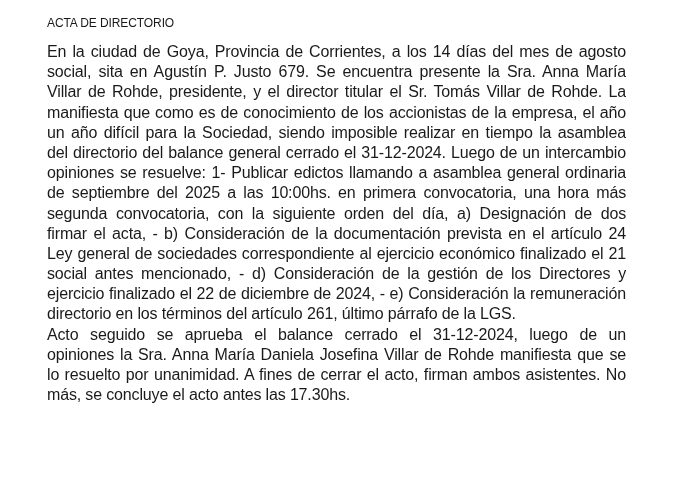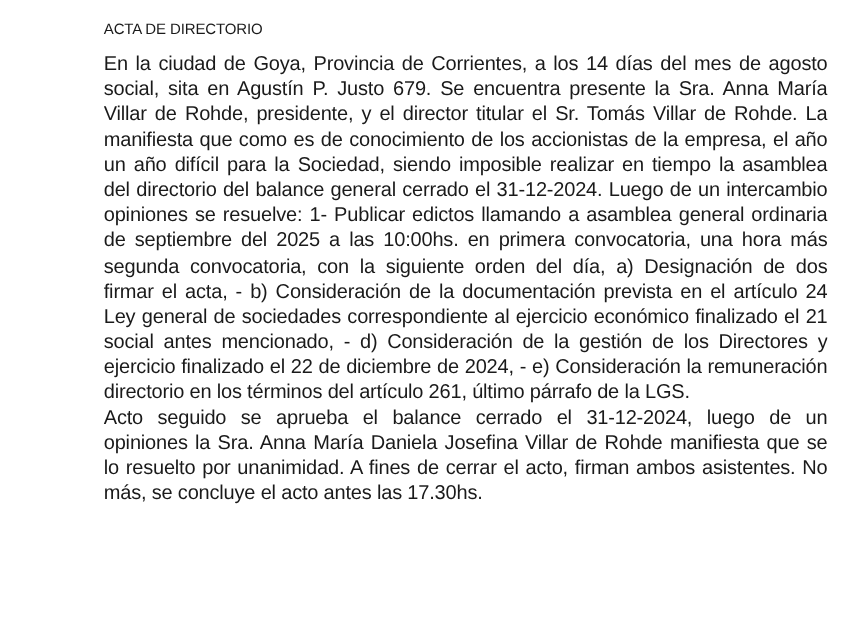--- a/index.html
+++ b/index.html
@@ -11,21 +11,20 @@
   body {
     background: #ffffff;
     font-family: "Liberation Sans", "DejaVu Sans", sans-serif;
     color: #1a1a1a;
   }
   .doc {
     width: 554px;
     height: 495px;
     padding: 13px 47px 0 47px;
     background: #ffffff;
-    margin-left: 36px;
   }
   .title {
     font-size: 12px;
     line-height: 20px;
     letter-spacing: -0.1px;
     margin-bottom: 9px;
     white-space: nowrap;
   }
   .body-text {
     width: 579px;

